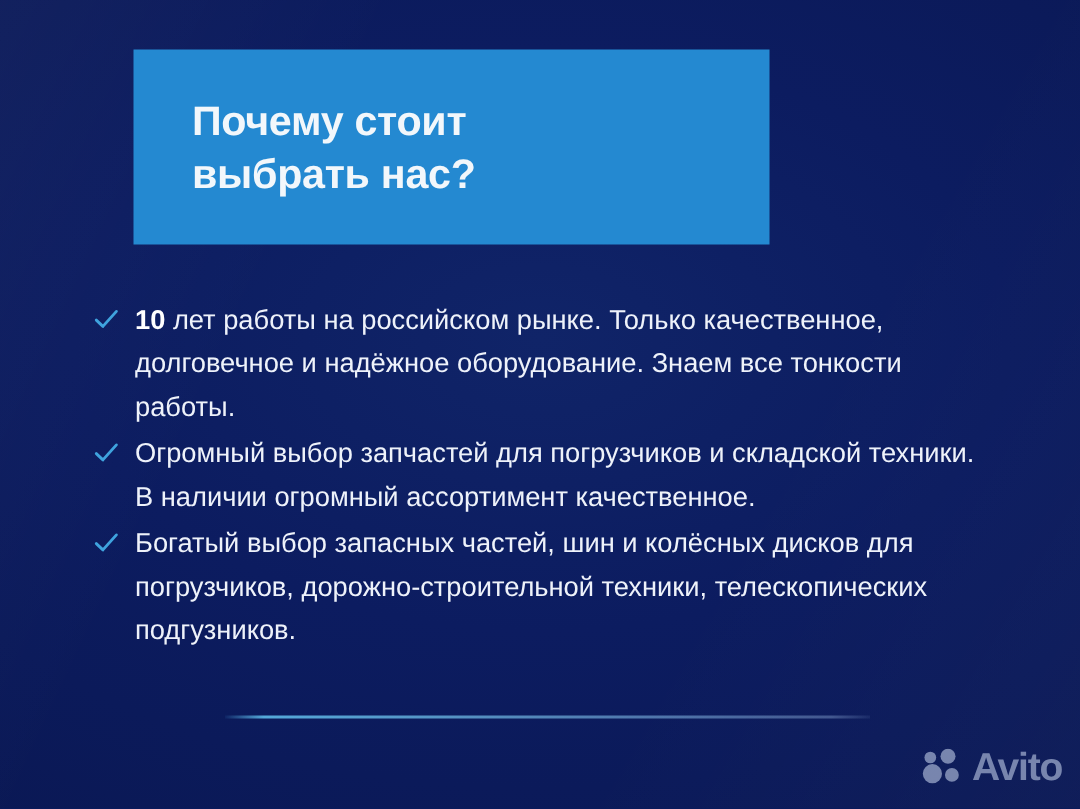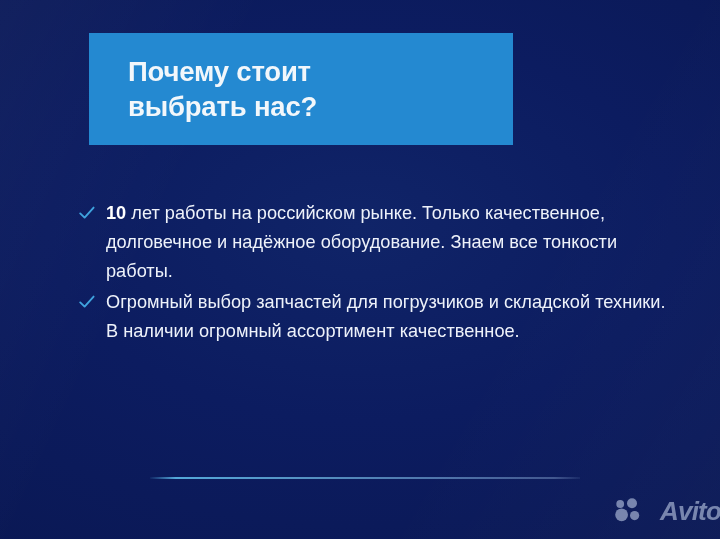--- a/index.html
+++ b/index.html
@@ -34,42 +34,42 @@
       linear-gradient(300deg, rgba(255,255,255,0.022) 0%, rgba(255,255,255,0) 34%);
     pointer-events: none;
   }
 
   
   .heading-panel {
     position: absolute;
     left: 89px;
     top: 33px;
     width: 424px;
-    height: 112px;
+    height: 130px;
     background: #2489d1;
     display: flex;
     align-items: center;
     box-sizing: border-box;
     padding-left: 39px;
     padding-right: 18px;
   }
   .heading-text {
     color: #f2f7fb;
     font-size: 27.5px;
     font-weight: bold;
     line-height: 1.28;
     letter-spacing: -0.2px;
     white-space: pre-line;
     margin: 0;
   }
 
   
   .bullet-list {
     position: absolute;
-    left: 78px;
+    left: 62px;
     top: 199px;
     width: 600px;
     margin: 0;
     padding: 0;
     list-style: none;
   }
   .bullet-item {
     position: relative;
     padding-left: 28px;
     margin-bottom: 2px;
@@ -110,24 +110,23 @@
         rgba(132,160,205,0.45) 94%,
         rgba(120,150,200,0.10) 100%);
   }
 
   
   .watermark {
     position: absolute;
     left: 614px;
     top: 498px;
     display: flex;
-    align-items: flex-start;
-    gap: 18px;
+    align-items: center;
+    gap: 6px;
     opacity: 0.62;
-    font-style: italic;
   }
   .watermark-mark {
     position: relative;
     width: 28px;
     height: 24px;
     flex: none;
   }
   .watermark-mark svg { display: block; }
   .watermark-text {
     color: #b9c6e2;
@@ -160,20 +159,28 @@
 
     <li class="bullet-item">
       <span class="check-icon">
         <svg viewBox="0 0 18 18" xmlns="http://www.w3.org/2000/svg">
           <path d="M2.2 9.4 L6.6 13.6 L15.6 3.6" fill="none" stroke="#3fa3de" stroke-width="1.9" stroke-linecap="round" stroke-linejoin="round"></path>
         </svg>
       </span>
       <span>Огромный выбор запчастей для погрузчиков и складской техники. В наличии огромный ассортимент качественное.</span>
     </li>
 
+    <li class="bullet-item">
+      <span class="check-icon">
+        <svg viewBox="0 0 18 18" xmlns="http://www.w3.org/2000/svg">
+          <path d="M2.2 9.4 L6.6 13.6 L15.6 3.6" fill="none" stroke="#3fa3de" stroke-width="1.9" stroke-linecap="round" stroke-linejoin="round"></path>
+        </svg>
+      </span>
+      <span>Богатый выбор запасных частей, шин и колёсных дисков для погрузчиков, дорожно-строительной техники, телескопических подгузников.</span>
+    </li>
 
   </ul>
 
   <div class="divider"></div>
 
   <div class="watermark">
     <span class="watermark-mark">
       <svg width="28" height="24" viewBox="0 0 28 24" xmlns="http://www.w3.org/2000/svg">
         <circle cx="6.2" cy="6.0" r="3.9" fill="#b9c6e2"></circle>
         <circle cx="18.0" cy="5.2" r="5.0" fill="#b9c6e2"></circle>

